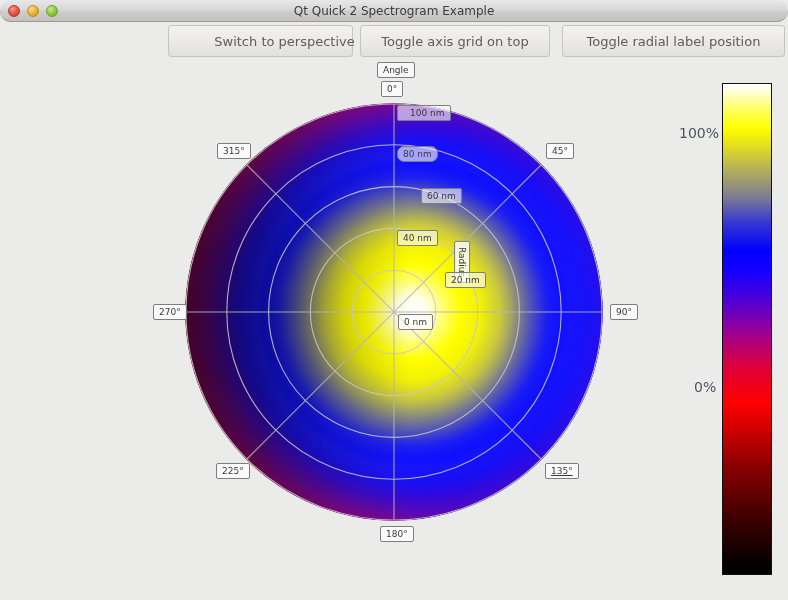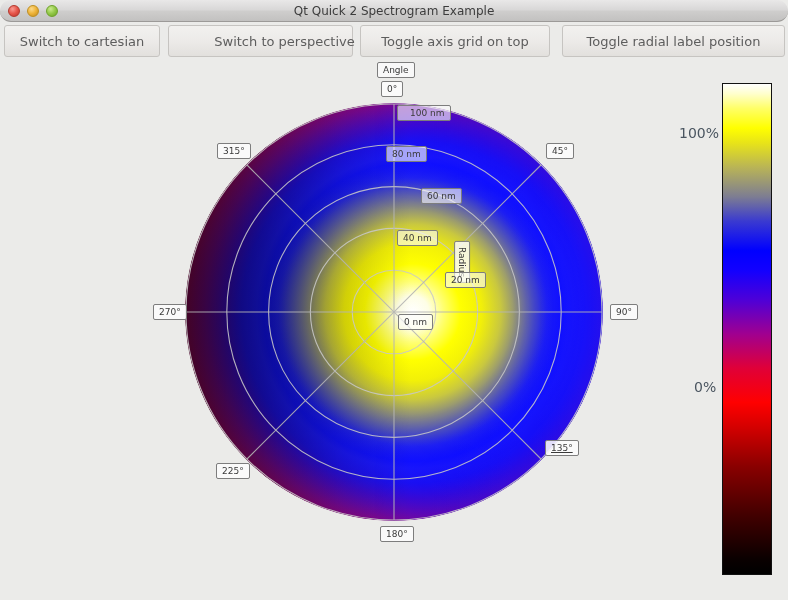--- a/index.html
+++ b/index.html
@@ -182,21 +182,20 @@
   <div class="titlebar">
     <div class="traffic">
       <div class="light close"></div>
       <div class="light min"></div>
       <div class="light max"></div>
     </div>
     <div class="wtitle">Qt Quick 2 Spectrogram Example</div>
   </div>
 
   <div class="toolbar">
-    <div class="tbtn b0">Switch to cartesian</div>
     <div class="tbtn b1">Switch to perspective</div>
     <div class="tbtn b3">Toggle radial label position</div>
     <div class="tbtn b2">Toggle axis grid on top</div>
   </div>
 
   <div class="chart">
 
     <div class="polar-wrap">
 
       <div class="polar-surface">
@@ -287,28 +286,28 @@
         </g>
       </svg>
     </div>
 
     <div class="lbl axtitle" style="left:377px; top:1px;">Angle</div>
     <div class="lbl axtitle radius-title" style="left:441px; top:193px;">Radius</div>
 
     <div class="lbl ang" style="left:381px; top:20px;">0°</div>
     <div class="lbl ang" style="left:546px; top:82px;">45°</div>
     <div class="lbl ang" style="left:610px; top:243px;">90°</div>
-    <div class="lbl ang" style="left:545px; top:379px;text-decoration:underline;">135°</div>
+    <div class="lbl ang" style="left:545px; top:402px;text-decoration:underline;">135°</div>
     <div class="lbl ang" style="left:380px; top:465px;">180°</div>
     <div class="lbl ang" style="left:216px; top:402px;">225°</div>
     <div class="lbl ang" style="left:153px; top:243px;">270°</div>
     <div class="lbl ang" style="left:217px; top:82px;">315°</div>
 
     <div class="lbl rad" style="left:397px; top:44px;padding-left:12px;">100 nm</div>
-    <div class="lbl rad" style="left:386px; top:85px;">80 nm</div>
+    <div class="lbl rad" style="left:397px; top:85px;border-radius:7px;">80 nm</div>
     <div class="lbl rad" style="left:397px; top:127px;margin-left:24px;">60 nm</div>
     <div class="lbl rad" style="left:397px; top:169px;">40 nm</div>
     <div class="lbl rad" style="left:397px; top:211px;margin-left:48px;">20 nm</div>
     <div class="lbl rad" style="left:398px; top:253px;text-align:center;">0 nm</div>
 
     <div class="legend">
       <div class="legend-grad"></div>
     </div>
     <div class="legend-tick lt-top">100%</div>
     <div class="legend-tick lt-mid">0%</div>

